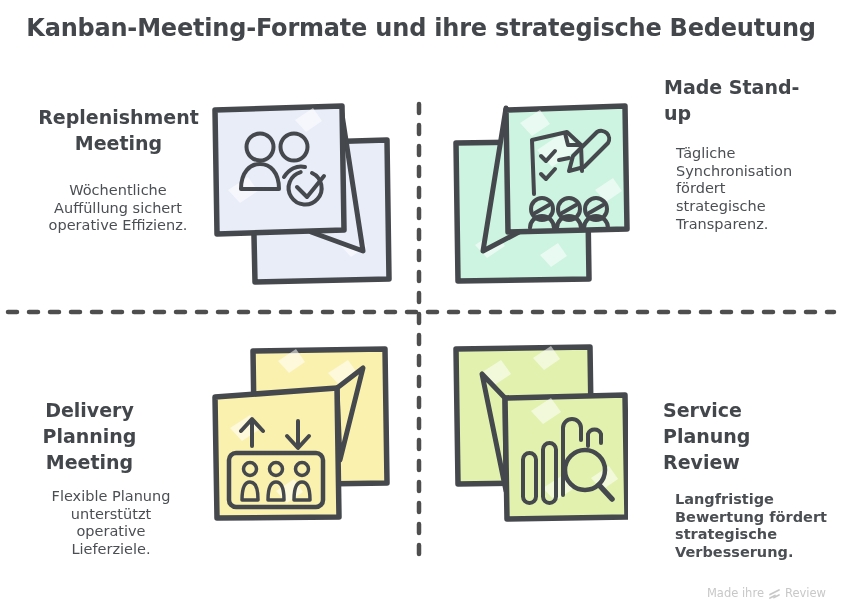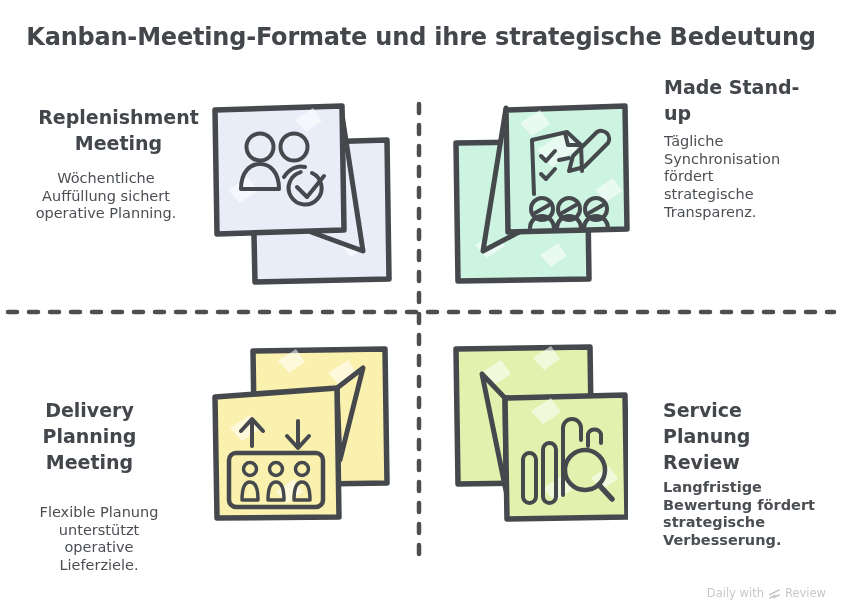--- a/index.html
+++ b/index.html
@@ -1,42 +1,42 @@
 <!DOCTYPE html>
 <html><head>
 <meta charset="utf-8">
 <style>
   html,body{margin:0;padding:0;background:#fff;}
   .canvas{
     position:relative;width:842px;height:611px;background:#ffffff;
     font-family:"DejaVu Sans", sans-serif;overflow:hidden;
   }
   .title{
-    position:absolute;left:0;right:0;top:14px;margin:9px;
+    position:absolute;left:0;right:0;top:14px;margin:0;
     text-align:center;font-size:24px;font-weight:700;color:#43474b;
     letter-spacing:-0.2px;
   }
   .q-heading{
     position:absolute;margin:0;font-size:19px;font-weight:700;color:#43474b;
     line-height:1.38;white-space:pre-line;
   }
   .q-body{
-    position:absolute;margin:0;font-size:14.5px;font-weight:400;color:#4b4f53;
+    position:absolute;margin:12px;font-size:14.5px;font-weight:400;color:#4b4f53;
     line-height:1.22;white-space:pre-line;
   }
   .align-r{text-align:center;}
   .align-c{text-align:center;}
   .align-l{text-align:left;}
   
   .tl-h{left:30px;top:104px;width:177px;}
   .tl-b{left:30px;top:170px;width:152px;}
   .tr-h{left:664px;top:74px;width:145px;}
   .tr-b{left:664px;top:133px;width:150px;}
   .bl-h{left:32px;top:397px;width:115px;}
-  .bl-b{left:30px;top:504px;width:138px;}
+  .bl-b{left:30px;top:476px;width:138px;}
   .br-h{left:663px;top:397px;width:145px;}
   .br-b{left:663px;top:479px;width:158px;font-weight:bold;}
   
   .note-icon{position:absolute;}
   .ic-tl{left:210px;top:95px;}
   .ic-tr{left:445px;top:95px;}
   .ic-bl{left:208px;top:343px;}
   .ic-br{left:443px;top:343px;}
   .note{stroke-width:5.5;stroke-linejoin:round;}
   .fold{stroke-width:5;stroke-linejoin:round;}
@@ -61,21 +61,21 @@
       <path d="M8,312 H834"></path>
       <path d="M419,104 V557"></path>
     </g>
   </svg>
 
   <section>
     <h2 class="q-heading align-r tl-h">Replenishment
 Meeting</h2>
     <p class="q-body align-r tl-b">Wöchentliche
 Auffüllung sichert
-operative Planning.</p>
+operative Effizienz.</p>
 
     <svg class="note-icon ic-tl" width="185" height="195" viewBox="0 0 185 195">
       <g stroke="#45484c">
         <polygon class="note" points="42,49 177,45 179,184 45,187" fill="#e9edf8"></polygon>
         <path class="patch" d="M130,150 l18,-12 9,13 -16,11 z"></path>
         <polygon class="fold" points="131,13 153,156 101,137" fill="#e9edf8"></polygon>
         <polygon class="note" points="5,15 132,11 134,135 7,139" fill="#e9edf8"></polygon>
         <path class="patch" d="M18,95 l20,-13 10,14 -18,12 z"></path>
         <path class="patch" d="M85,25 l18,-12 9,13 -16,11 z"></path>
 
@@ -188,21 +188,21 @@
           <path class="glyph" d="M120,152 V85 a9,9 0 0 1 18,0 V97"></path>
           <path class="glyph" d="M145,103 V91 a7,7 0 0 1 13,0 V100"></path>
           <circle class="glyph-thick" cx="142" cy="127" r="20" fill="#e2f2ae"></circle>
           <path class="glyph" style="stroke-width:5.5" d="M156,142 L169,156"></path>
         </g>
       </g>
     </svg>
   </section>
 
   <div class="footer">
-    <span>Daily with</span>
+    <span>Made ihre</span>
     <svg width="13" height="13" viewBox="0 0 13 13">
       <g fill="none" stroke-linecap="round" stroke-width="1.7" stroke="#c8c8c8">
         <path d="M2,11 L7,8.5"></path>
         <path d="M2,7.5 L11,3"></path>
         <path d="M6,10.5 L11,8"></path>
       </g>
     </svg>
     <span>Review</span>
   </div>
 

